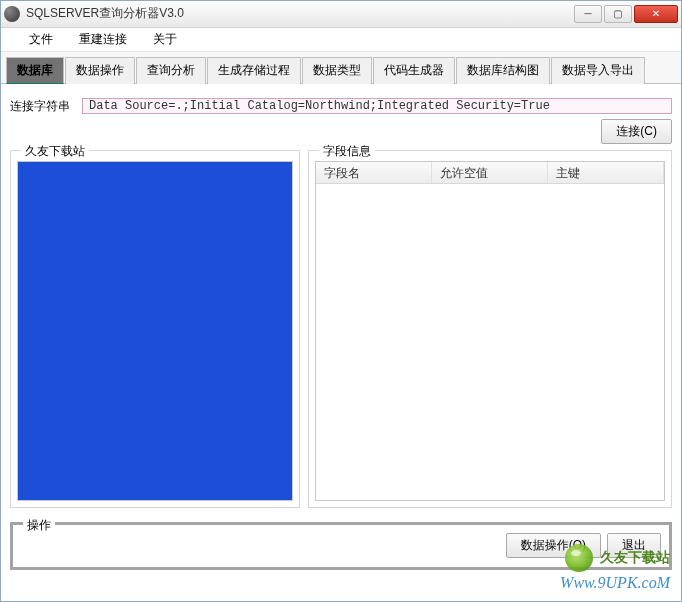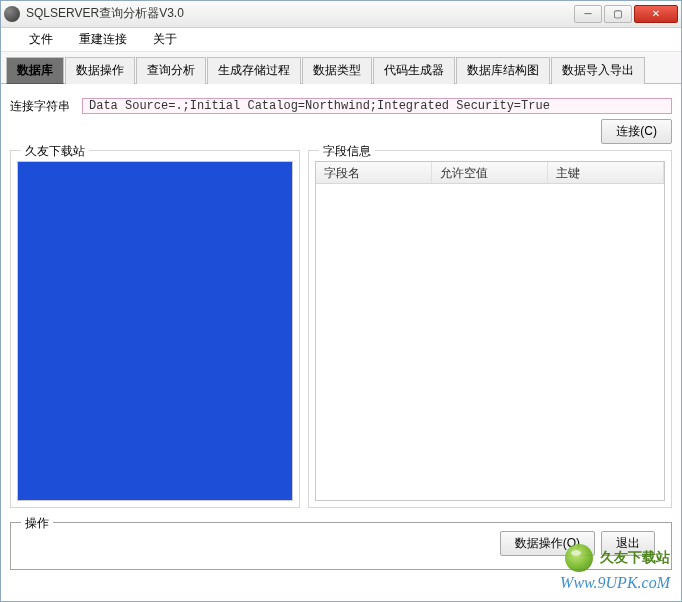--- a/index.html
+++ b/index.html
@@ -31,21 +31,21 @@
 .fieldset { border: 1px solid #d6d6d6; position: relative; padding: 10px 6px 6px 6px; }
 .legend { position: absolute; top: -8px; left: 10px; background: #fff; padding: 0 4px; font-size: 12px; }
 .fs-left { width: 290px; height: 358px; }
 .fs-right { flex: 1; height: 358px; }
 .listbox { width: 100%; height: 100%; border: 1px solid #c8c8c8; background: #1d4ed8; }
 
 .grid-head { display: flex; height: 22px; background: linear-gradient(#fafafa,#ececec); border-bottom: 1px solid #d8d8d8; }
 .gh-cell { flex: 1; padding: 3px 8px; border-right: 1px solid #e0e0e0; font-size: 12px; color: #333; }
 .grid-body { height: calc(100% - 22px); background: #fff; }
 
-.ops-fieldset { border: 1px solid #a3a3a3; margin: 8px 10px 0 10px; position: relative; padding: 8px 16px 8px 8px; height: 48px; }
+.ops-fieldset { border: 3px solid #a3a3a3; margin: 8px 10px 0 10px; position: relative; padding: 8px 8px 8px 8px; height: 48px; }
 .ops-row { display: flex; justify-content: flex-end; gap: 6px; }
 
 .outer-border { position:absolute; inset:0; border:1px solid #8faac0; pointer-events:none; }
 
 .watermark { position: absolute; right: 12px; bottom: 10px; text-align: right; opacity: 0.9; pointer-events: none; }
 .watermark .logo { width: 28px; height: 28px; background: radial-gradient(circle at 40% 35%, #bfe66f, #6eb41e 55%, #3f7a0c); border-radius: 50%; display:inline-block; vertical-align: middle; margin-right: 4px; position: relative; }
 .watermark .logo::after { content:""; position:absolute; left:6px; top:6px; width:10px; height:6px; background: rgba(255,255,255,.6); border-radius: 50%; }
 .watermark .txt { display:inline-block; vertical-align: middle; color:#3f7a0c; font-weight:bold; font-size: 14px; font-family: SimSun, serif; }
 .watermark .url { color: #2a83c9; font-size: 16px; font-style: italic; margin-top: 2px; font-family: "Comic Sans MS", cursive; }
 </style>

